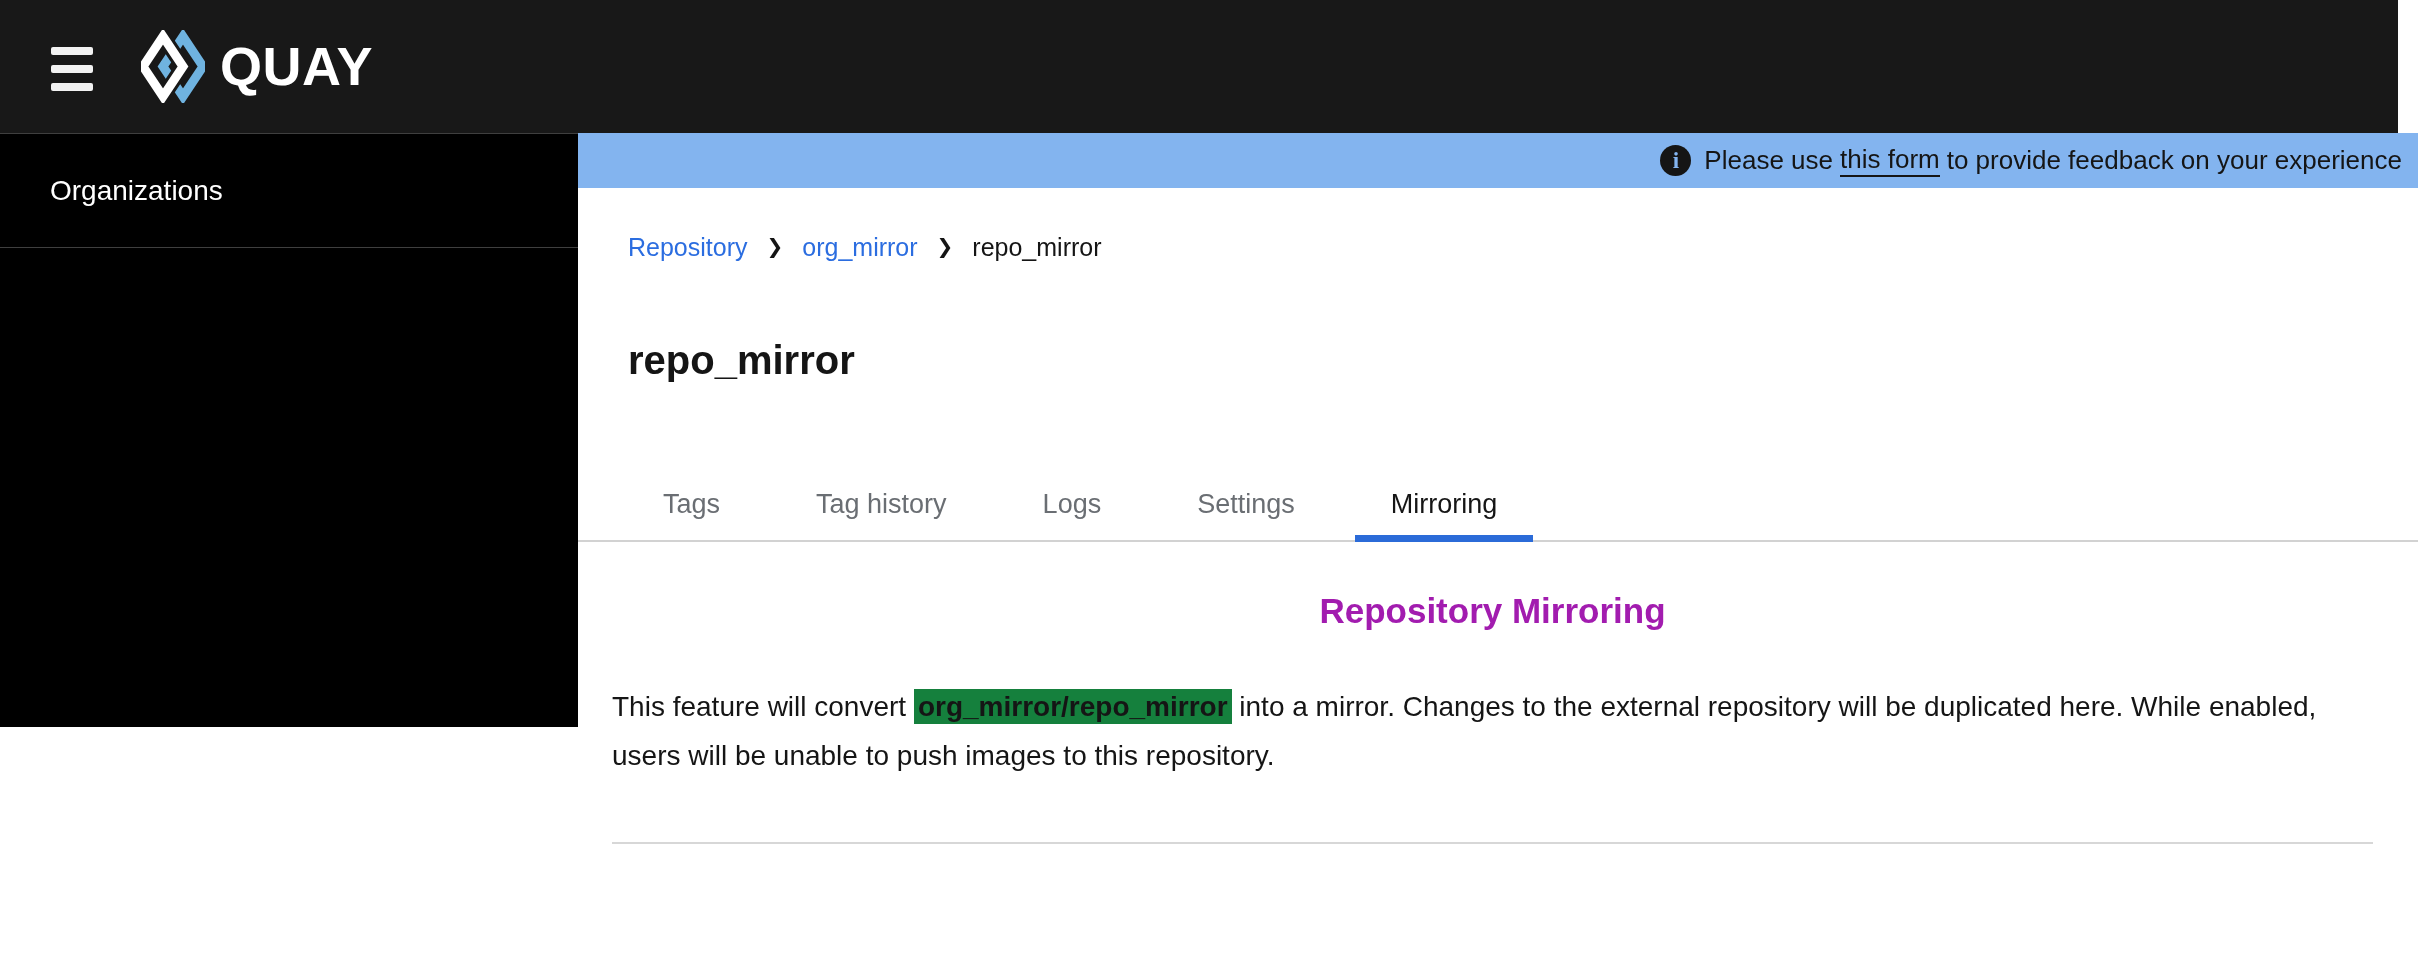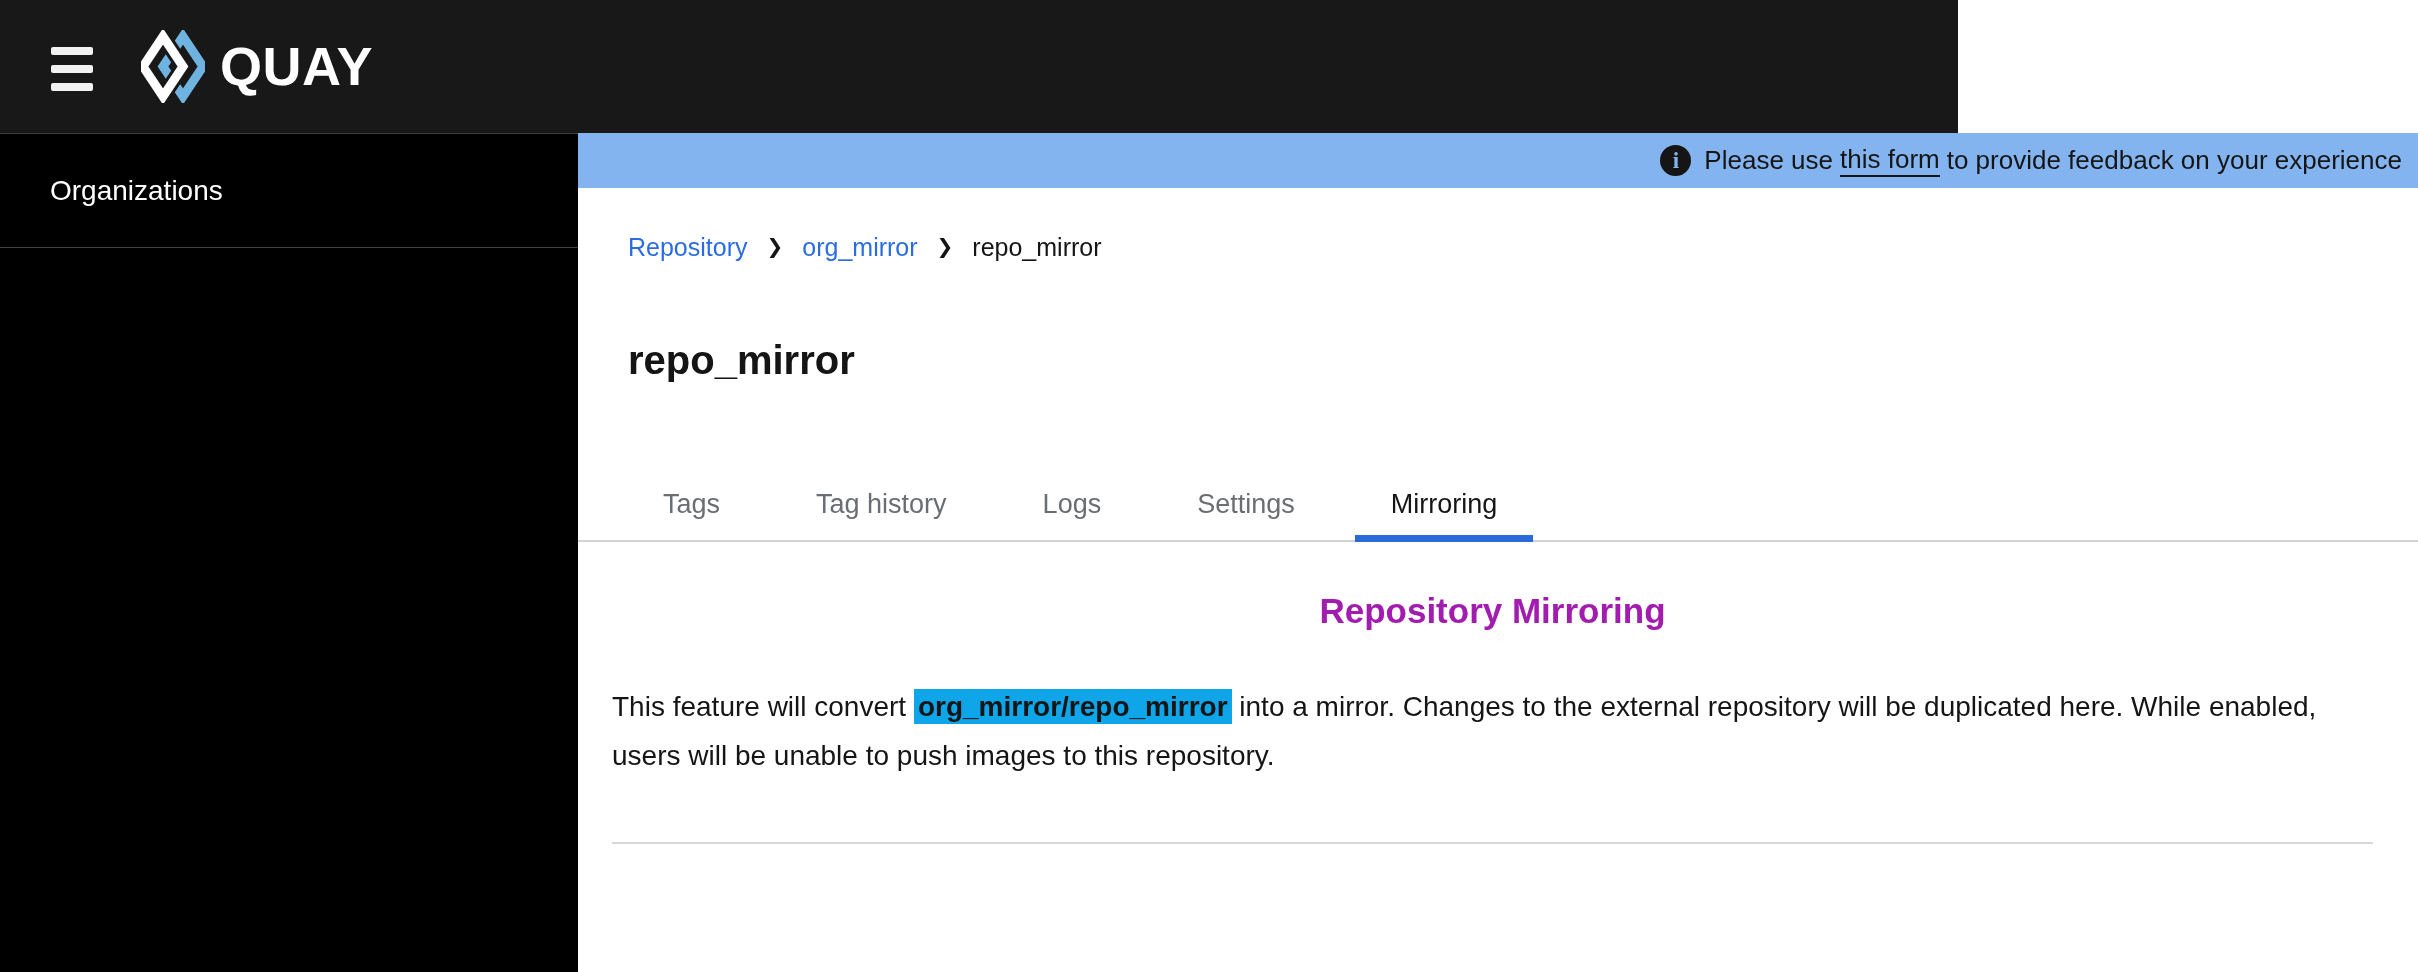--- a/index.html
+++ b/index.html
@@ -3,41 +3,41 @@
 <meta charset="utf-8">
 <style>
   * { margin: 0; padding: 0; box-sizing: border-box; }
   html, body { margin: 0; padding: 0; background: #fff; }
   body { font-family: "Liberation Sans", "DejaVu Sans", sans-serif; color: #151515; }
 
   .screen { position: relative; width: 2418px; height: 972px; overflow: hidden; background: #fff; }
 
   
   .app-header {
-    position: absolute; top: 0; left: 0; width: 1958px; height: 133px;
+    position: absolute; top: 0; left: 0; width: 2398px; height: 133px;
     background: #181818;
   }
   .hamburger-btn {
     position: absolute; left: 51px; top: 47px; width: 42px; height: 44px;
     background: none; border: none; cursor: pointer;
     display: flex; flex-direction: column; justify-content: space-between;
   }
   .hamburger-btn span { display: block; width: 42px; height: 8px; background: #f2f2f2; border-radius: 2px; }
   .logo {
     position: absolute; left: 141px; top: 30px; height: 73px;
     display: flex; align-items: center; cursor: pointer;
   }
   .logo-text {
     color: #ffffff; font-size: 54px; font-weight: 700; letter-spacing: 0.5px;
     margin-left: 15px; line-height: 73px;
   }
 
   
   .sidebar {
-    position: absolute; left: 0; top: 133px; width: 578px; height: 839px;
+    position: absolute; left: 0; top: 133px; width: 578px; height: 594px;
     background: #000000; border-top: 1px solid #3f3f3f;
   }
   .sidebar-item {
     height: 114px; display: flex; align-items: center; padding-left: 50px;
     color: #ffffff; font-size: 28px; border-bottom: 1px solid #3f3f3f; cursor: pointer;
   }
 
   
   .main { position: absolute; left: 578px; top: 133px; width: 1840px; height: 839px; background: #ffffff; }
 
@@ -89,21 +89,21 @@
 
   
   .section-heading {
     margin: 46px 45px 0 34px; font-size: 35px; line-height: 46px;
     font-weight: 700; color: #a21caf; text-align: center;
   }
   .mirror-desc {
     margin: 48px 45px 0 34px; font-size: 28px; line-height: 49px; color: #151515;
     max-width: 1740px;
   }
-  .repo-highlight { font-weight: 700; background: #0ea5e9; padding: 2px 4px; }
+  .repo-highlight { font-weight: 700; background: #15803d; padding: 2px 4px; }
   .section-divider {
     margin: 62px 45px 0 34px; height: 2px; background: #d7d7d7; border: none;
   }
   .external-heading {
     margin: 56px 45px 0 34px; font-size: 30px; line-height: 40px;
     font-weight: 700; color: #151515; text-align: center;
   }
 </style>
 </head>
 <body>

